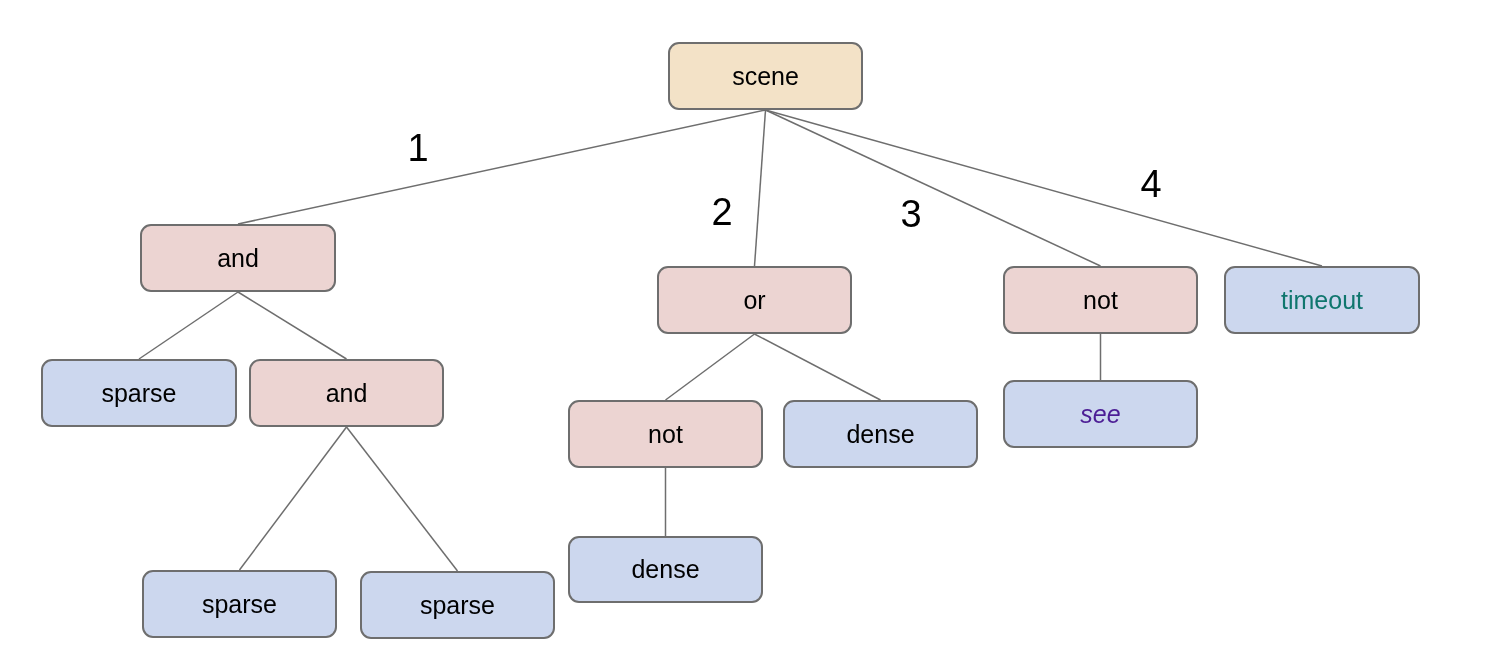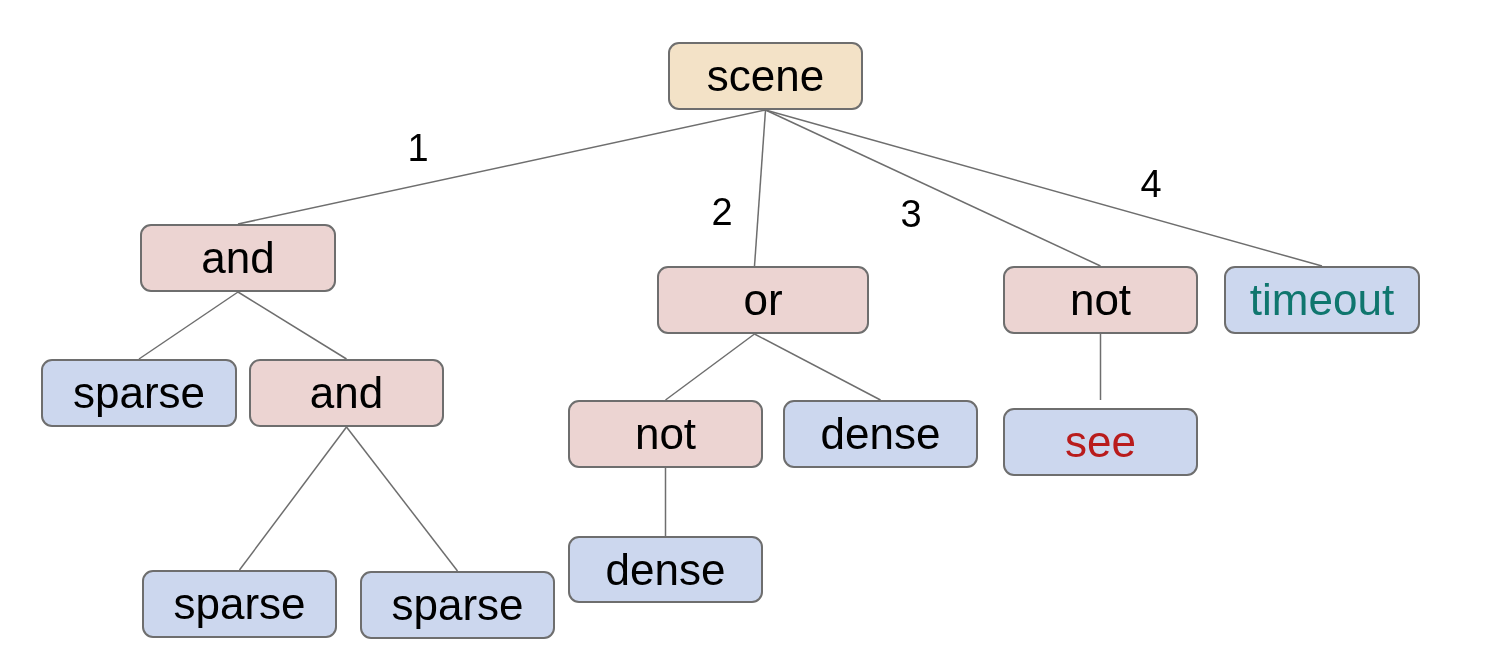--- a/index.html
+++ b/index.html
@@ -29,21 +29,21 @@
     fill: none;
   }
   .node {
     position: absolute;
     box-sizing: border-box;
     border: 2px solid #6e6e6e;
     border-radius: 11px;
     display: flex;
     align-items: center;
     justify-content: center;
-    font-size: 44px;
+    font-size: 25px;
     color: #000000;
     line-height: 1;
     white-space: nowrap;
   }
   .edge-label {
     position: absolute;
     transform: translate(-50%, -50%);
     font-size: 38px;
     color: #000000;
     line-height: 1;
@@ -71,42 +71,42 @@
 <div class="edge-label" style="left: 418px; top: 148px; color: rgb(0, 0, 0);">1</div>
     <div class="edge-label" style="left: 722px; top: 212px; color: rgb(0, 0, 0);">2</div>
     <div class="edge-label" style="left: 911px; top: 214px; color: rgb(0, 0, 0);">3</div>
     <div class="edge-label" style="left: 1151px; top: 184px; color: rgb(0, 0, 0);">4</div>
     <div class="node root" style="left: 668px; top: 42px; width: 195px; height: 68px; background: rgb(243, 226, 199); border-color: rgb(110, 110, 110); color: rgb(0, 0, 0);">
       <span>scene</span>
     </div>
     <div class="node operator" style="left: 140px; top: 224px; width: 196px; height: 68px; background: rgb(236, 212, 210); border-color: rgb(110, 110, 110); color: rgb(0, 0, 0);">
       <span>and</span>
     </div>
-    <div class="node operator" style="left: 657px; top: 266px; width: 212px; height: 68px; background: rgb(236, 212, 210); border-color: rgb(110, 110, 110); color: rgb(0, 0, 0);">
+    <div class="node operator" style="left: 657px; top: 266px; width: 195px; height: 68px; background: rgb(236, 212, 210); border-color: rgb(110, 110, 110); color: rgb(0, 0, 0);">
       <span>or</span>
     </div>
     <div class="node operator" style="left: 1003px; top: 266px; width: 195px; height: 68px; background: rgb(236, 212, 210); border-color: rgb(110, 110, 110); color: rgb(0, 0, 0);">
       <span>not</span>
     </div>
     <div class="node leaf" style="left: 1224px; top: 266px; width: 196px; height: 68px; background: rgb(204, 215, 238); border-color: rgb(110, 110, 110); color: #0f766e;">
       <span>timeout</span>
     </div>
     <div class="node leaf" style="left: 41px; top: 359px; width: 196px; height: 68px; background: rgb(204, 215, 238); border-color: rgb(110, 110, 110); color: rgb(0, 0, 0);">
       <span>sparse</span>
     </div>
     <div class="node operator" style="left: 249px; top: 359px; width: 195px; height: 68px; background: rgb(236, 212, 210); border-color: rgb(110, 110, 110); color: rgb(0, 0, 0);">
       <span>and</span>
     </div>
     <div class="node operator" style="left: 568px; top: 400px; width: 195px; height: 68px; background: rgb(236, 212, 210); border-color: rgb(110, 110, 110); color: rgb(0, 0, 0);">
       <span>not</span>
     </div>
     <div class="node leaf" style="left: 783px; top: 400px; width: 195px; height: 68px; background: rgb(204, 215, 238); border-color: rgb(110, 110, 110); color: rgb(0, 0, 0);">
       <span>dense</span>
     </div>
-    <div class="node leaf" style="left: 1003px; top: 408px; width: 195px; height: 68px; background: rgb(204, 215, 238); border-color: rgb(110, 110, 110); color: #b91c1c;">
+    <div class="node leaf" style="left: 1003px; top: 380px; width: 195px; height: 68px; background: rgb(204, 215, 238); border-color: rgb(110, 110, 110); color: #4c1d95; font-style: italic;">
       <span>see</span>
     </div>
     <div class="node leaf" style="left: 142px; top: 570px; width: 195px; height: 68px; background: rgb(204, 215, 238); border-color: rgb(110, 110, 110); color: rgb(0, 0, 0);">
       <span>sparse</span>
     </div>
     <div class="node leaf" style="left: 360px; top: 571px; width: 195px; height: 68px; background: rgb(204, 215, 238); border-color: rgb(110, 110, 110); color: rgb(0, 0, 0);">
       <span>sparse</span>
     </div>
     <div class="node leaf" style="left: 568px; top: 536px; width: 195px; height: 67px; background: rgb(204, 215, 238); border-color: rgb(110, 110, 110); color: rgb(0, 0, 0);">
       <span>dense</span>

